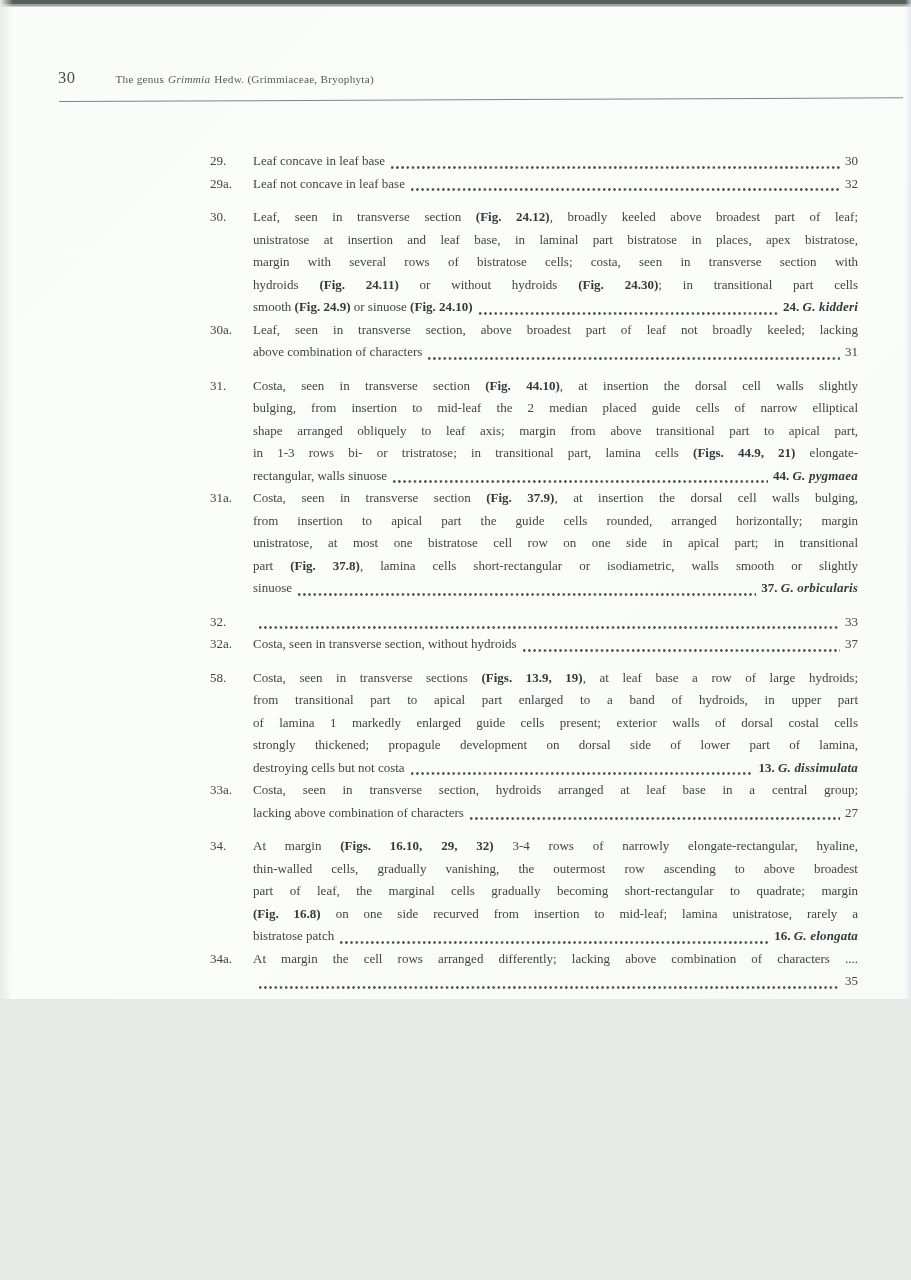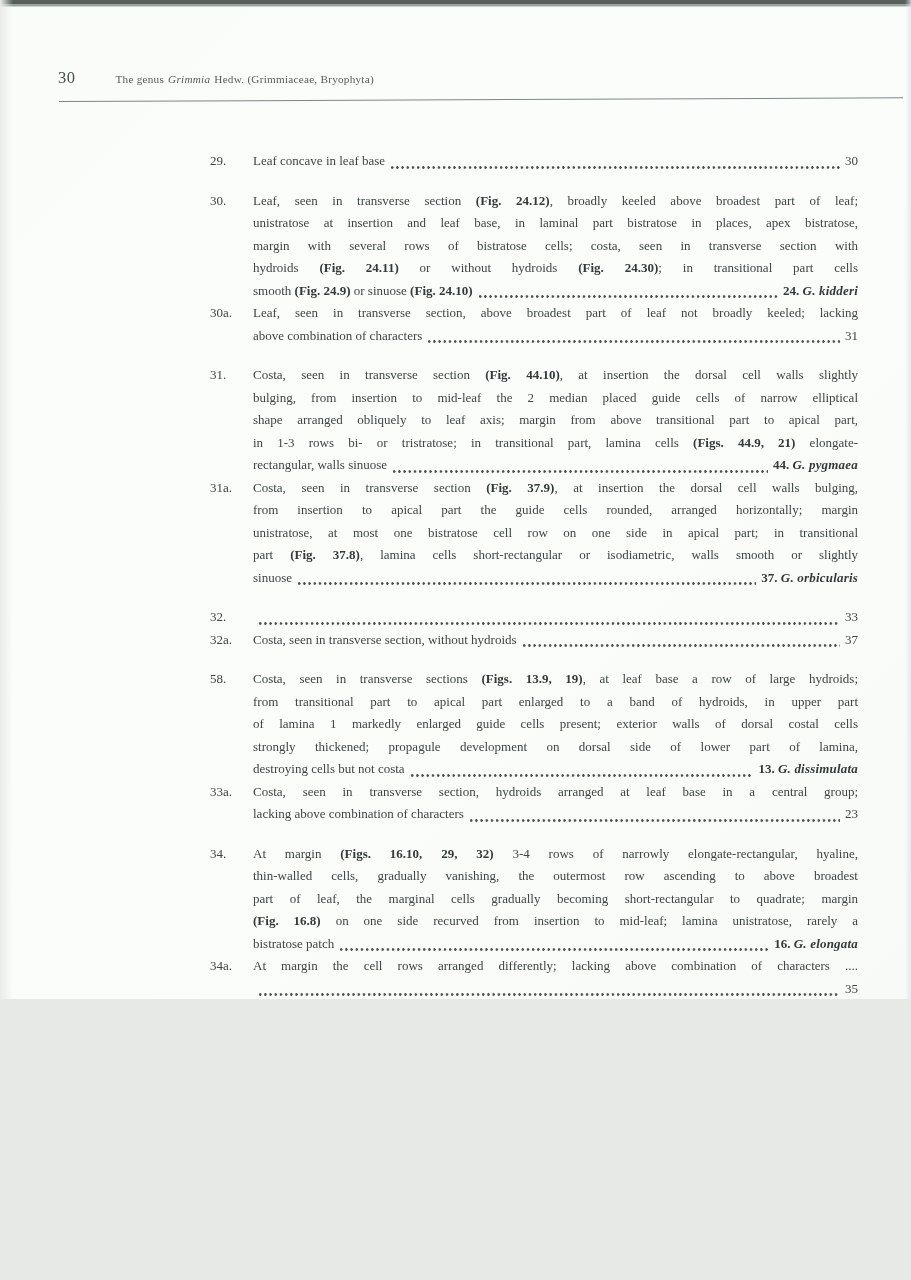--- a/index.html
+++ b/index.html
@@ -32,21 +32,21 @@
   .pagenum{font-size:16.5px;letter-spacing:.5px;color:#47514e;}
   .runningtitle{margin-left:40px;font-size:11.2px;letter-spacing:.25px;color:#525d5a;}
   .runningtitle i{padding:0 1px;}
   .rule{
     position:absolute;left:59px;top:101px;width:844px;height:1.4px;
     background:#76888c;transform:rotate(-0.25deg);transform-origin:left center;
   }
   
   .key{position:absolute;left:210px;top:150px;width:648px;}
   .item{display:grid;grid-template-columns:43px 605px;}
-  .item.gap{margin-top:17px;}
+  .item.gap{margin-top:11px;}
   .num{font-size:13px;line-height:22.5px;}
   .line{
     font-size:13px;line-height:22.5px;
     text-align:justify;text-align-last:justify;
   }
   .line b,.tail b{font-weight:bold;color:#333b39;}
   .tailrow{display:flex;align-items:flex-start;font-size:13px;line-height:22.5px;}
   .tail{white-space:nowrap;}
   .dots{
     flex:1;min-width:14px;height:3px;margin:0 5px 0 6px;align-self:flex-end;
@@ -80,20 +80,30 @@
       <div class="item">
         <div class="num">29.</div>
         <div class="content">
           <div class="tailrow">
             <span class="tail">Leaf concave in leaf base</span>
             <span class="dots"></span>
             <span class="ref">30</span>
           </div>
         </div>
       </div>
+      <div class="item">
+        <div class="num">29a.</div>
+        <div class="content">
+          <div class="tailrow">
+            <span class="tail">Leaf not concave in leaf base</span>
+            <span class="dots"></span>
+            <span class="ref">32</span>
+          </div>
+        </div>
+      </div>
       <div class="item gap">
         <div class="num">30.</div>
         <div class="content">
           <div class="line">Leaf, seen in transverse section <b>(Fig. 24.12)</b>, broadly keeled above broadest part of leaf;</div>
           <div class="line">unistratose at insertion and leaf base, in laminal part bistratose in places, apex bistratose,</div>
           <div class="line">margin with several rows of bistratose cells; costa, seen in transverse section with</div>
           <div class="line">hydroids <b>(Fig. 24.11)</b> or without hydroids <b>(Fig. 24.30)</b>; in transitional part cells</div>
           <div class="tailrow">
             <span class="tail">smooth <b>(Fig. 24.9)</b> or sinuose <b>(Fig. 24.10)</b></span>
             <span class="dots"></span>
@@ -173,21 +183,21 @@
           </div>
         </div>
       </div>
       <div class="item">
         <div class="num">33a.</div>
         <div class="content">
           <div class="line">Costa, seen in transverse section, hydroids arranged at leaf base in a central group;</div>
           <div class="tailrow">
             <span class="tail">lacking above combination of characters</span>
             <span class="dots"></span>
-            <span class="ref">23</span>
+            <span class="ref">27</span>
           </div>
         </div>
       </div>
       <div class="item gap">
         <div class="num">34.</div>
         <div class="content">
           <div class="line">At margin <b>(Figs. 16.10, 29, 32)</b> 3-4 rows of narrowly elongate-rectangular, hyaline,</div>
           <div class="line">thin-walled cells, gradually vanishing, the outermost row ascending to above broadest</div>
           <div class="line">part of leaf, the marginal cells gradually becoming short-rectangular to quadrate; margin</div>
           <div class="line"><b>(Fig. 16.8)</b> on one side recurved from insertion to mid-leaf; lamina unistratose, rarely a</div>

